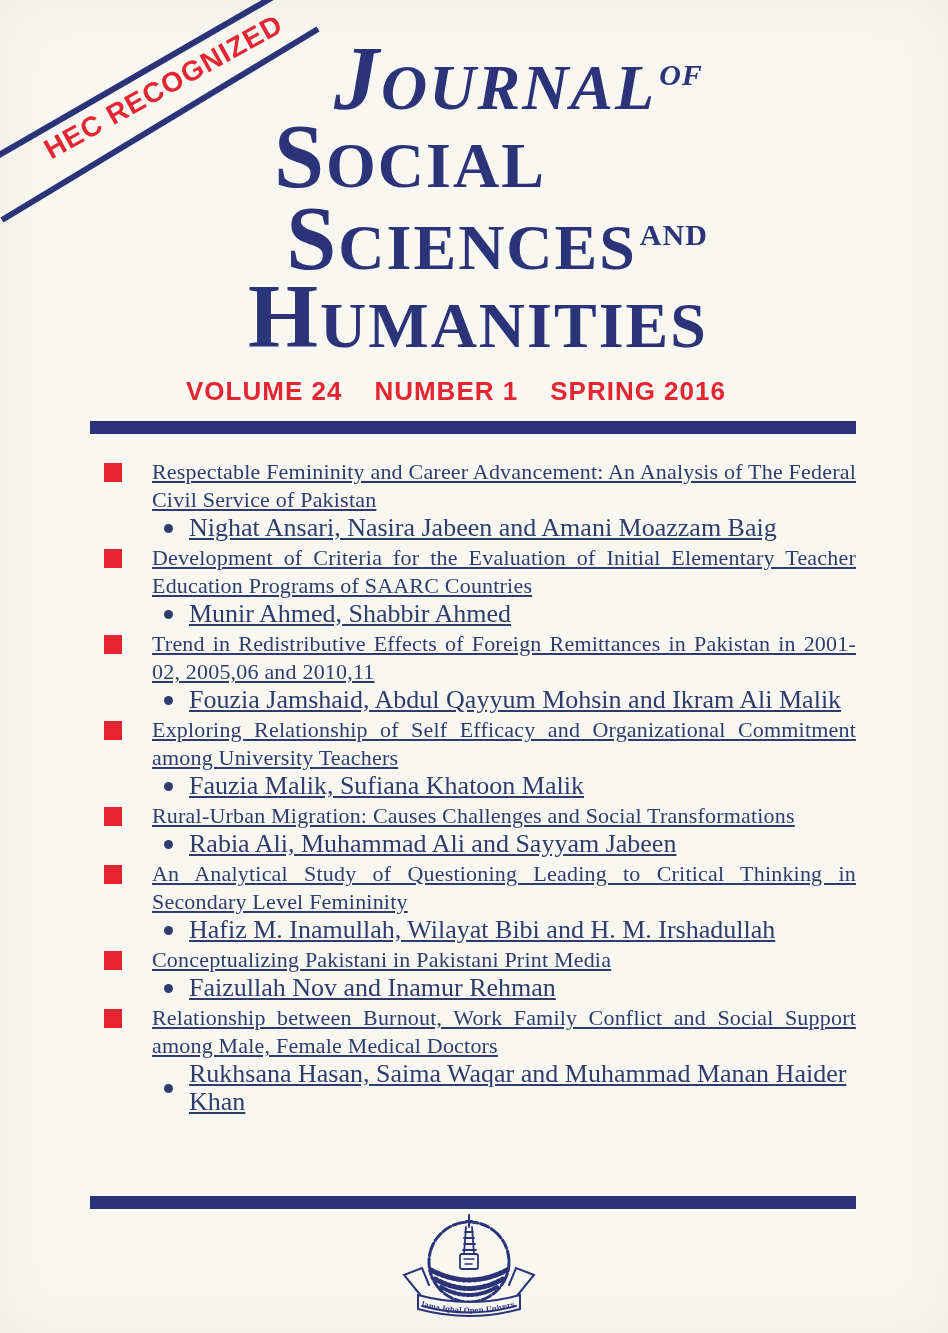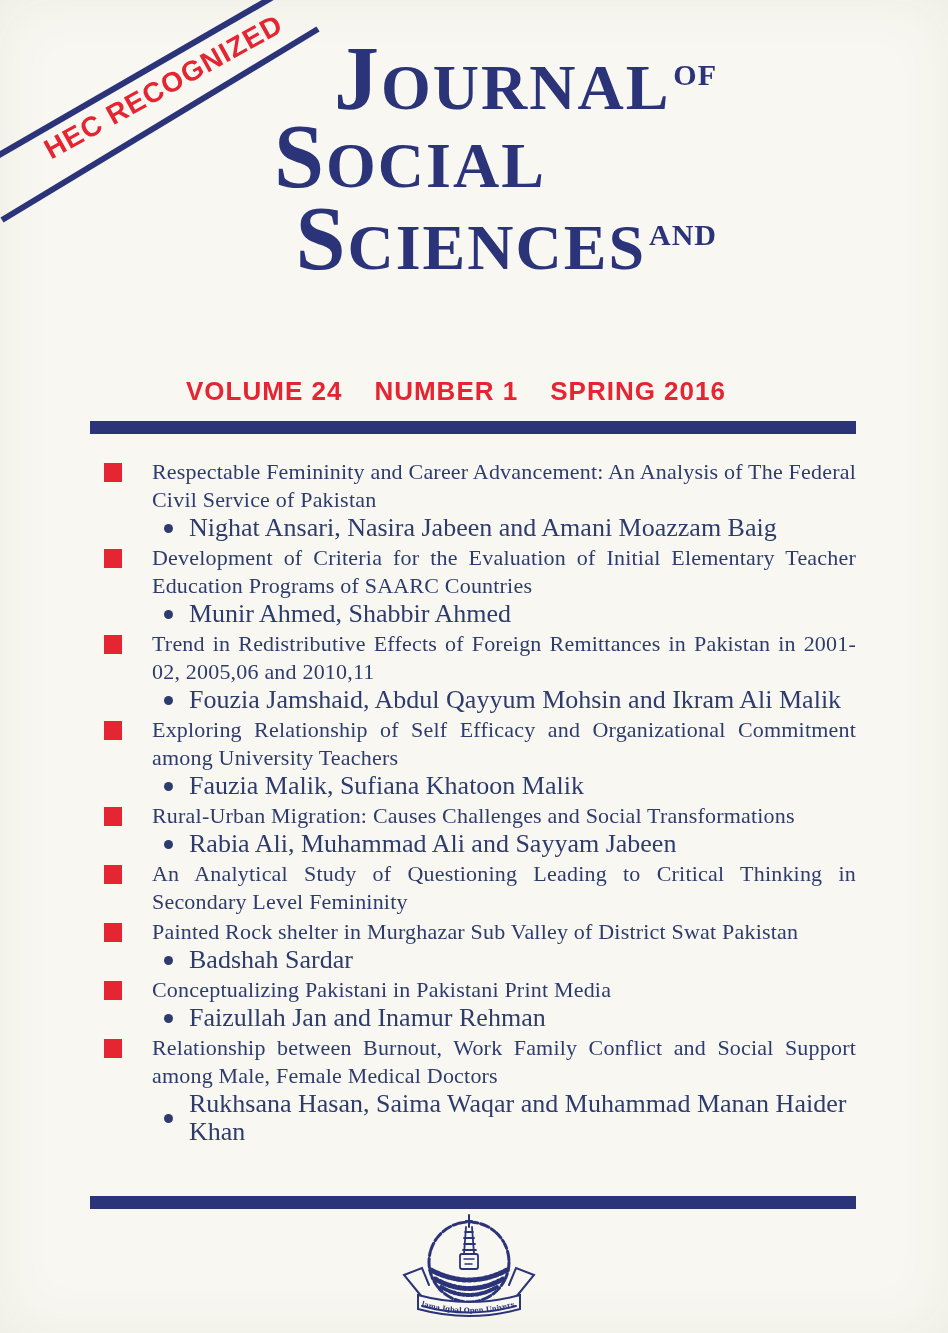--- a/index.html
+++ b/index.html
@@ -12,37 +12,37 @@
     box-shadow:inset 0 0 60px rgba(90,80,40,.06);
     font-family:"Liberation Serif", serif;
   }
   
   .hec-banner{position:absolute; left:0; top:0; width:345px; height:245px;}
   
   .masthead{position:absolute; left:248px; top:40px; color:var(--navy); font-weight:bold;}
   .mast-line{font-size:64px; line-height:69px; letter-spacing:2px; white-space:nowrap;}
   .mast-line .ini{font-size:90px; line-height:69px;}
   .mast-line .sup{font-size:30px; vertical-align:24px; letter-spacing:1px; margin-left:3px;}
-  .indent-0{padding-left:86px;} .indent-1{padding-left:26px;}
+  .indent-0{padding-left:86px;font-style:italic;} .indent-1{padding-left:26px;}
   .indent-2{padding-left:14px;text-align:right;} .indent-3{padding-left:0;}
   
   .issue-line{
     position:absolute; top:376px; left:0; width:948px;
     display:flex; justify-content:center; gap:32px; transform:translateX(-18px);
     font-family:"Liberation Sans", sans-serif; font-weight:bold;
     font-size:26px; letter-spacing:1px; color:var(--red); white-space:nowrap;
   }
   
   .rule{position:absolute; left:90px; width:766px; height:13px; background:var(--navy);}
   .rule-top{top:421px;} .rule-bottom{top:1196px;}
   
   .articles{position:absolute; top:458px; left:104px; width:752px; color:var(--ink);}
   .entry{display:flex; gap:30px; margin-bottom:2px;}
   .sq{flex:none; width:18px; height:19px; background:var(--red); margin-top:5px;}
-  .etext{flex:1; min-width:0;}
+  .etext{flex:1; min-width:0;text-decoration:underline;}
   .etitle{font-size:22px; line-height:28px; text-align:justify; letter-spacing:0.2px;}
   .eauthors{font-size:26px; line-height:28px; display:flex; align-items:center;}
   .dot{flex:none; width:9px; height:9px; border-radius:50%; background:var(--ink);
        margin:0 16px 0 12px;}
   
   .logo{position:absolute; left:398px; top:1212px;}
 </style>
 </head>
 <body>
 
@@ -51,20 +51,21 @@
   <svg class="hec-banner" viewBox="0 0 345 245" width="345" height="245">
     <line x1="-6" y1="158" x2="292" y2="-14" stroke="#2b3479" stroke-width="6"></line>
     <line x1="2" y1="220" x2="318" y2="29" stroke="#2b3479" stroke-width="6"></line>
     <text x="168" y="95" transform="rotate(-29 168 95)" text-anchor="middle" font-family="Liberation Sans, sans-serif" font-weight="bold" font-size="28" letter-spacing="1" fill="#e52531">HEC RECOGNIZED</text>
   </svg>
 
   <div class="masthead">
     <div class="mast-line indent-0"><span class="ini">J</span><span>OURNAL</span><span class="sup">OF</span></div>
     <div class="mast-line indent-1"><span class="ini">S</span><span>OCIAL</span></div>
     <div class="mast-line indent-2"><span class="ini">S</span><span>CIENCES</span><span class="sup">AND</span></div>
+    <div class="mast-line indent-3"><span class="ini">H</span><span>UMANITIES</span></div>
   </div>
 
   <div class="issue-line">
     <span>VOLUME 24</span>
     <span>NUMBER 1</span>
     <span>SPRING 2016</span>
   </div>
 
   <div class="rule rule-top"></div>
 
@@ -122,41 +123,35 @@
             <span class="dot"></span>
             <span>Rabia Ali, Muhammad Ali and Sayyam Jabeen</span>
           </div>
       </div>
     </div>
 
     <div class="entry">
       <div class="sq"></div>
       <div class="etext">
         <div class="etitle">An Analytical Study of Questioning Leading to Critical Thinking in Secondary Level Femininity</div>
+        <div class="eauthors">
+            <span class="dot"></span>
+            <span>Hafiz M. Inamullah, Wilayat Bibi and H. M. Irshadullah</span>
+          </div>
       </div>
     </div>
 
-    <div class="entry">
-      <div class="sq"></div>
-      <div class="etext">
-        <div class="etitle">Painted Rock shelter in Murghazar Sub Valley of District Swat Pakistan</div>
-        <div class="eauthors">
-            <span class="dot"></span>
-            <span>Badshah Sardar</span>
-          </div>
-      </div>
-    </div>
 
     <div class="entry">
       <div class="sq"></div>
       <div class="etext">
         <div class="etitle">Conceptualizing Pakistani in Pakistani Print Media</div>
         <div class="eauthors">
             <span class="dot"></span>
-            <span>Faizullah Jan and Inamur Rehman</span>
+            <span>Faizullah Nov and Inamur Rehman</span>
           </div>
       </div>
     </div>
 
     <div class="entry">
       <div class="sq"></div>
       <div class="etext">
         <div class="etitle">Relationship between Burnout, Work Family Conflict and Social Support among Male, Female Medical Doctors</div>
         <div class="eauthors">
             <span class="dot"></span>

